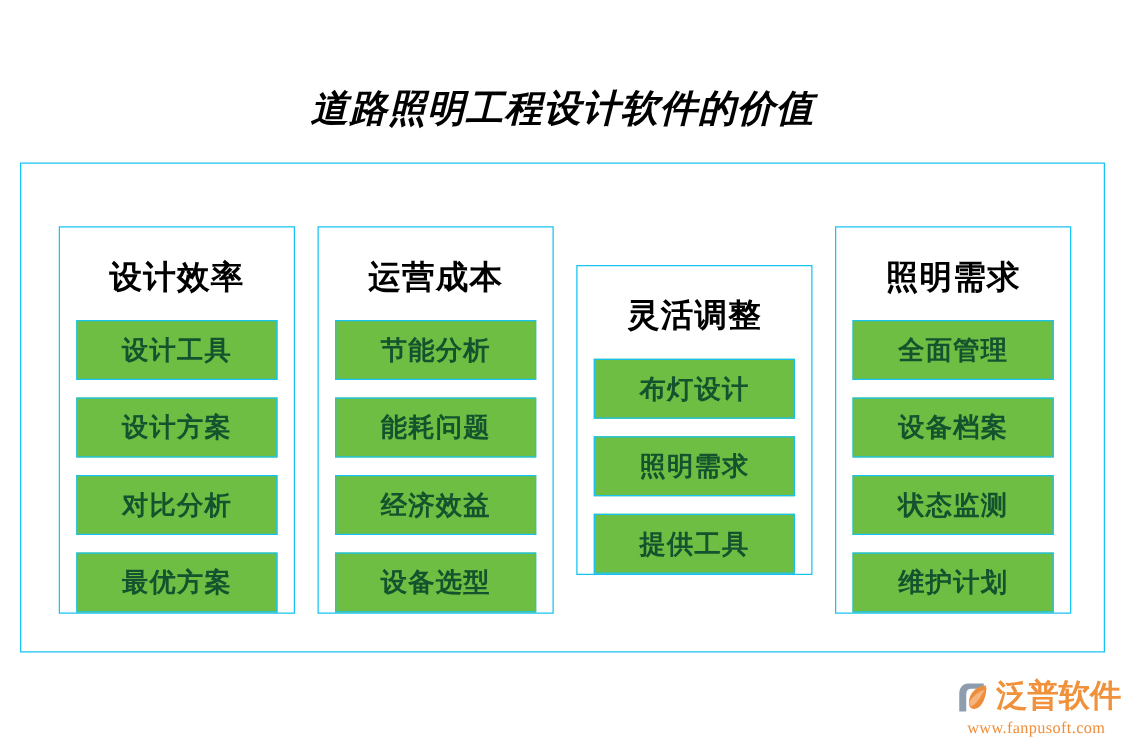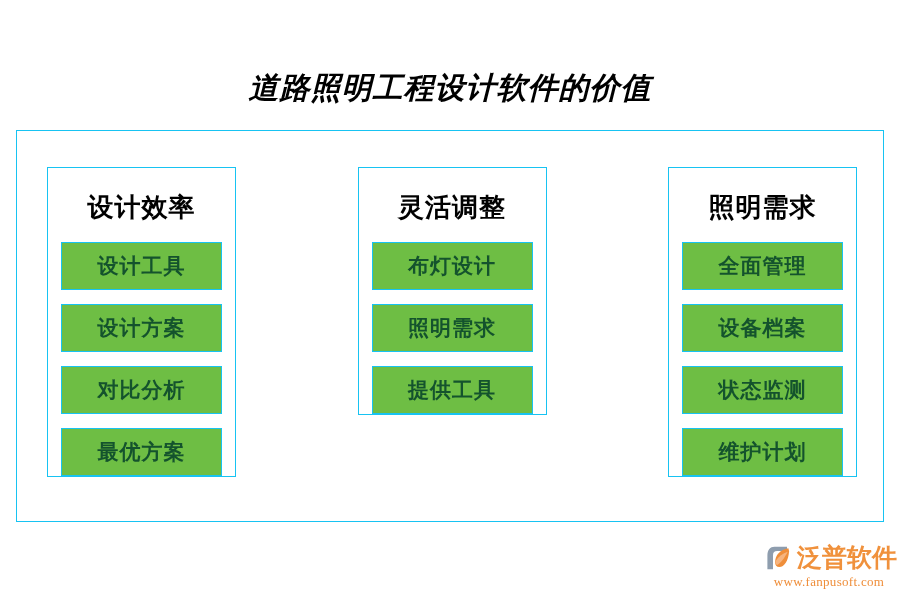--- a/index.html
+++ b/index.html
@@ -53,21 +53,21 @@
 
   
   .columns {
     position: absolute;
     left: 47px;
     top: 167px;
     width: 810px;
     height: 338px;
     display: flex;
     justify-content: space-between;
-    align-items: flex-start;
+    align-items: center;
   }
 
   .column {
     box-sizing: border-box;
     width: 189px;
     border: 1.5px solid #17c3f2;
     background: #ffffff;
     display: flex;
     flex-direction: column;
     align-items: center;
@@ -168,20 +168,29 @@
     <div class="column">
       <div class="column-title">设计效率</div>
       <div class="item-list">
         <div class="item">设计工具</div>
         <div class="item">设计方案</div>
         <div class="item">对比分析</div>
         <div class="item">最优方案</div>
       </div>
     </div>
 
+    <div class="column">
+      <div class="column-title">运营成本</div>
+      <div class="item-list">
+        <div class="item">节能分析</div>
+        <div class="item">能耗问题</div>
+        <div class="item">经济效益</div>
+        <div class="item">设备选型</div>
+      </div>
+    </div>
 
     <div class="column">
       <div class="column-title">灵活调整</div>
       <div class="item-list">
         <div class="item">布灯设计</div>
         <div class="item">照明需求</div>
         <div class="item">提供工具</div>
       </div>
     </div>
 

